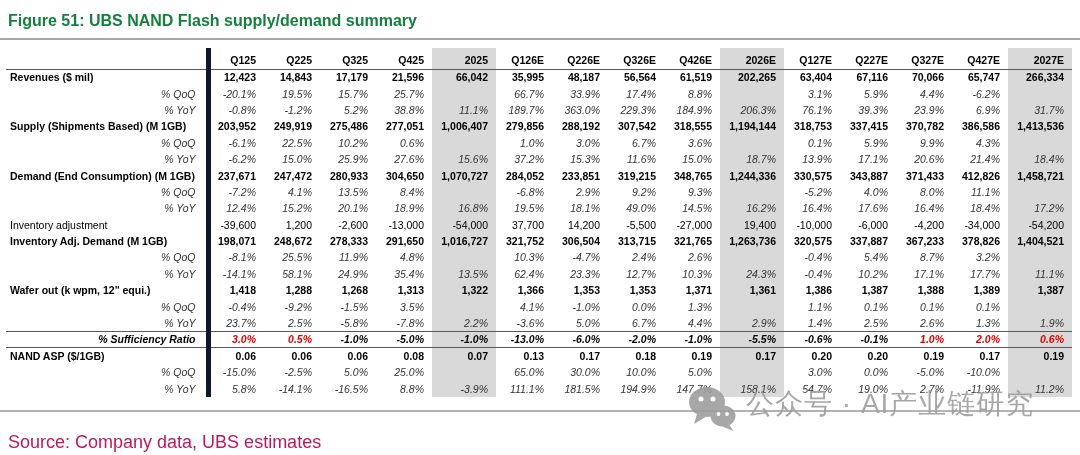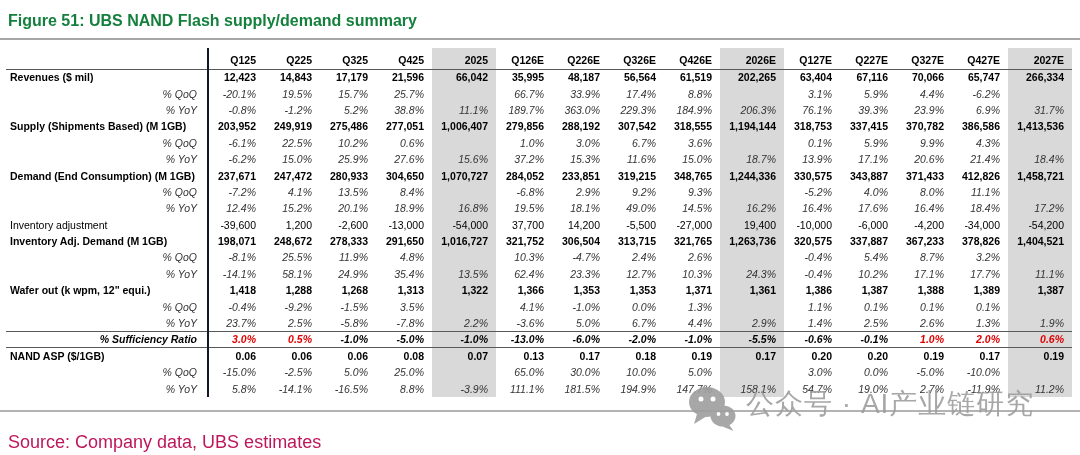--- a/index.html
+++ b/index.html
@@ -11,21 +11,21 @@
   .title-rule { margin-top:8px; width:100%; height:0; border-top:2px solid #a6a6a6; }
   .bottom-rule { position:absolute; left:0; top:410px; width:100%; height:0; border-top:2px solid #b3b3b3; }
   .source-line { position:absolute; left:8px; top:432px; font-size:18px; color:#be185d; }
 
   table.grid { border-collapse:collapse; table-layout:fixed; margin:8px 0 0 6px; width:1066px; }
   table.grid td { font-size:10.5px; height:16.4px; white-space:nowrap; overflow:hidden;
                   vertical-align:middle; color:#000; }
   td.label-cell { text-align:left; padding-left:4px; }
   td.label-right { text-align:right; padding-right:10px; }
   td.val { text-align:right; padding-right:8px; }
-  td.first { border-left:2px solid #0f172a; }
+  td.first { border-left:5px solid #0f172a; }
   td.shaded { background:var(--shade, #d9d9d9); }
 
   tr.hdr td { font-weight:bold; height:21px; border-bottom:1px solid #595959; vertical-align:bottom; padding-bottom:3px; }
   tr.row-main td { font-weight:bold; }
   tr.row-plain td { font-weight:normal; }
   tr.row-pct td { font-style:italic; font-weight:normal; color:#333333; }
   tr.row-sufficiency td { font-weight:bold; font-style:italic;
                           border-top:1px solid #595959; border-bottom:1px solid #595959;text-align:right; }
   td.red { color:var(--red, #e10000) !important; }
 

